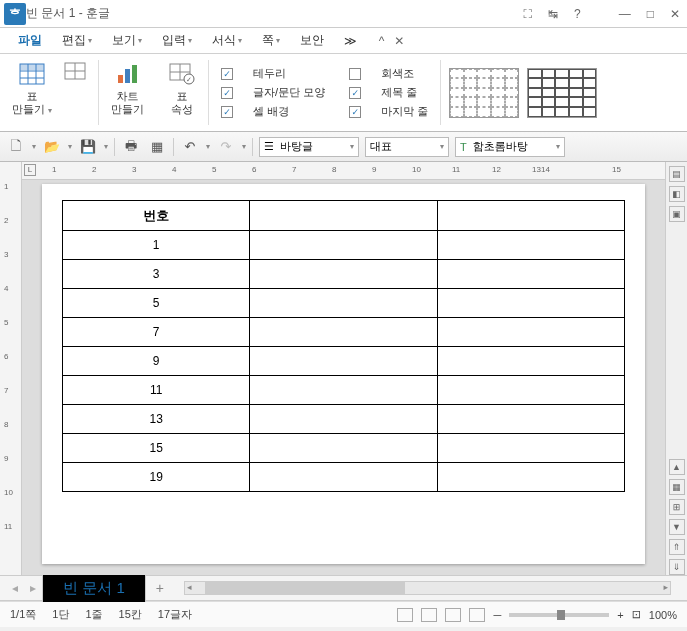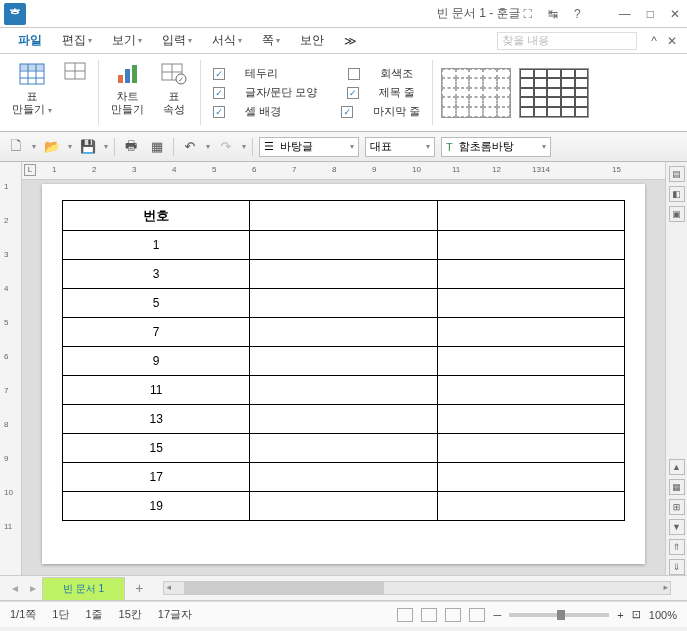--- a/index.html
+++ b/index.html
@@ -1,20 +1,20 @@
 <!DOCTYPE html>
 <html><head>
 <meta charset="utf-8">
 <style>
 * { margin: 0; padding: 0; box-sizing: border-box; font-family: "Malgun Gothic", sans-serif; }
 body { background: #f0f0f0; width: 687px; height: 631px; overflow: hidden; font-size: 12px; }
 
 .titlebar { height: 28px; background: #fff; display: flex; align-items: center; padding: 0 4px; border-bottom: 1px solid #ccc; }
 .app-icon { width: 22px; height: 22px; background: #2a7ab8; color: #fff; display: flex; align-items: center; justify-content: center; font-size: 13px; font-weight: bold; border-radius: 2px; }
-.title-text { flex: 1; text-align: right; color: #555; font-size: 12px; }
+.title-text { flex: 1; text-align: left; color: #555; font-size: 12px; }
 .title-ctrls { display: flex; gap: 10px; color: #666; }
 .title-ctrls span { cursor: pointer; padding: 0 3px; }
 
 .menubar { height: 26px; background: #fff; display: flex; align-items: center; padding: 0 10px; gap: 4px; border-bottom: 1px solid #d0d0d0; }
 .menu-item { padding: 3px 8px; color: #333; cursor: pointer; font-size: 12px; display: flex; align-items: center; gap: 2px; }
 .menu-item.active { color: #1a6fb0; font-weight: bold; }
 .dd { font-size: 8px; color: #888; }
 .search-box { margin-left: auto; width: 140px; height: 18px; border: 1px solid #ddd; padding: 0 4px; color: #bbb; font-size: 11px; display: flex; align-items: center; }
 .menubar-right { display: flex; gap: 10px; margin-left: 10px; color: #666; }
 
@@ -44,21 +44,21 @@
 .main-area { flex: 1; display: flex; flex-direction: column; }
 .doc-scroll { flex: 1; overflow: hidden; background: #ddd; position: relative; }
 .page { background: #fff; margin: 4px 20px 4px 20px; box-shadow: 0 1px 3px rgba(0,0,0,0.3); min-height: 380px; padding: 16px 20px; }
 .doc-table { border-collapse: collapse; width: 100%; }
 .doc-table td { border: 1px solid #000; height: 29px; text-align: center; font-size: 12px; padding: 0; }
 .doc-table th { border: 1px solid #000; height: 30px; text-align: center; font-size: 13px; font-weight: bold; padding: 0; }
 .right-tools { width: 22px; background: #f0f0f0; border-left: 1px solid #ccc; display: flex; flex-direction: column; align-items: center; padding-top: 4px; gap: 4px; }
 .right-tools div { width: 16px; height: 16px; border: 1px solid #bbb; font-size: 9px; display: flex; align-items: center; justify-content: center; color: #666; cursor: pointer; }
 
 .tabbar { height: 26px; background: #f4f4f4; border-top: 1px solid #ccc; border-bottom: 1px solid #ccc; display: flex; align-items: center; padding: 0 6px; }
-.doc-tab { padding: 4px 20px; background: #bef264; border: 1px solid #ccc; border-bottom: none; color: #1a6fb0; font-size: 10px; cursor: pointer; }
+.doc-tab { padding: 4px 20px; background: #000000; border: 1px solid #ccc; border-bottom: none; color: #1a6fb0; font-size: 15px; cursor: pointer; }
 .tab-add { padding: 4px 10px; color: #888; cursor: pointer; font-size: 14px; }
 .hscroll { flex: 1; height: 14px; margin: 0 10px; background: #e8e8e8; border: 1px solid #ccc; position: relative; }
 .hscroll-thumb { position: absolute; left: 20px; width: 200px; height: 100%; background: #ccc; }
 
 .statusbar { height: 26px; background: #fafafa; display: flex; align-items: center; padding: 0 10px; gap: 16px; font-size: 11px; color: #444; border-top: 1px solid #ddd; }
 .status-right { margin-left: auto; display: flex; align-items: center; gap: 8px; }
 .view-btn { width: 16px; height: 14px; border: 1px solid #aaa; cursor: pointer; }
 .zoom-slider { width: 100px; height: 4px; background: #ccc; position: relative; }
 .zoom-thumb { position: absolute; left: 48px; top: -3px; width: 8px; height: 10px; background: #888; }
 
@@ -100,21 +100,20 @@
       <span class="dd">▾</span>
     </div>
   <div class="menu-item">
       <span>쪽</span>
       <span class="dd">▾</span>
     </div>
   <div class="menu-item">
       <span>보안</span>
     </div>
   <div class="menu-item">≫</div>
-  <div class="search-box">찾을 내용</div>
   <div class="menubar-right">
     <span>^</span>
     <span>✕</span>
   </div>
 </div>
 
 <div class="ribbon">
   <div class="ribbon-group">
     <div style="display:flex;gap:4px">
       <div class="big-btn">
@@ -135,21 +134,21 @@
         <svg width="22" height="18">
             <rect x="1" y="1" width="20" height="16" fill="none" stroke="#888"></rect>
             <line x1="1" y1="9" x2="21" y2="9" stroke="#888"></line>
             <line x1="11" y1="1" x2="11" y2="17" stroke="#888"></line>
           </svg>
       </div>
     </div>
   </div>
   <div class="ribbon-sep"></div>
   <div class="ribbon-group">
-    <div style="display:flex;gap:8px">
+    <div style="display:flex;gap:16px">
       <div class="big-btn">
         <div class="big-btn-icon">
             <svg width="24" height="22">
               <rect x="2" y="12" width="5" height="8" fill="#e07040"></rect>
               <rect x="9" y="6" width="5" height="14" fill="#4080c0"></rect>
               <rect x="16" y="2" width="5" height="18" fill="#50a050"></rect>
             </svg>
           </div>
         <div class="big-btn-label" style="white-space:pre-line">차트
 만들기</div>
@@ -177,21 +176,21 @@
       </div>
     <div class="check-row">
         <span class="chk on"></span>
         <span>글자/문단 모양</span>
       </div>
     <div class="check-row">
         <span class="chk on"></span>
         <span>셀 배경</span>
       </div>
   </div>
-  <div class="ribbon-group" style="align-items:center;justify-content:center">
+  <div class="ribbon-group" style="align-items:flex-start;justify-content:center">
     <div class="check-row">
         <span class="chk"></span>
         <span>회색조</span>
       </div>
     <div class="check-row">
         <span class="chk on"></span>
         <span>제목 줄</span>
       </div>
     <div class="check-row">
         <span class="chk on"></span>
@@ -271,21 +270,21 @@
   <div class="tb-btn">↶</div>
     <span class="dd">▾</span>
   <div class="tb-btn" style="color:#bbb">↷</div>
     <span class="dd">▾</span>
   <div class="tb-sep"></div>
   <div class="tb-combo" style="width:100px">
       <span>☰</span>
       <span>바탕글</span>
       <span class="dd" style="margin-left:auto">▾</span>
     </div>
-  <div class="tb-combo" style="width:70px">
+  <div class="tb-combo" style="width:84px">
       <span>대표</span>
       <span class="dd" style="margin-left:auto">▾</span>
     </div>
   <div class="tb-combo" style="width:110px">
       <span style="color:#3a9050">T</span>
       <span>함초롬바탕</span>
       <span class="dd" style="margin-left:auto">▾</span>
     </div>
 </div>
 
@@ -367,25 +366,20 @@
                 <td>13</td>
                 <td></td>
                 <td></td>
               </tr>
               <tr>
                 <td>15</td>
                 <td></td>
                 <td></td>
               </tr>
               <tr>
-                <td>17</td>
-                <td></td>
-                <td></td>
-              </tr>
-              <tr>
                 <td>19</td>
                 <td></td>
                 <td></td>
               </tr>
             </tbody>
         </table>
       </div>
     </div>
   </div>
   <div class="right-tools">

